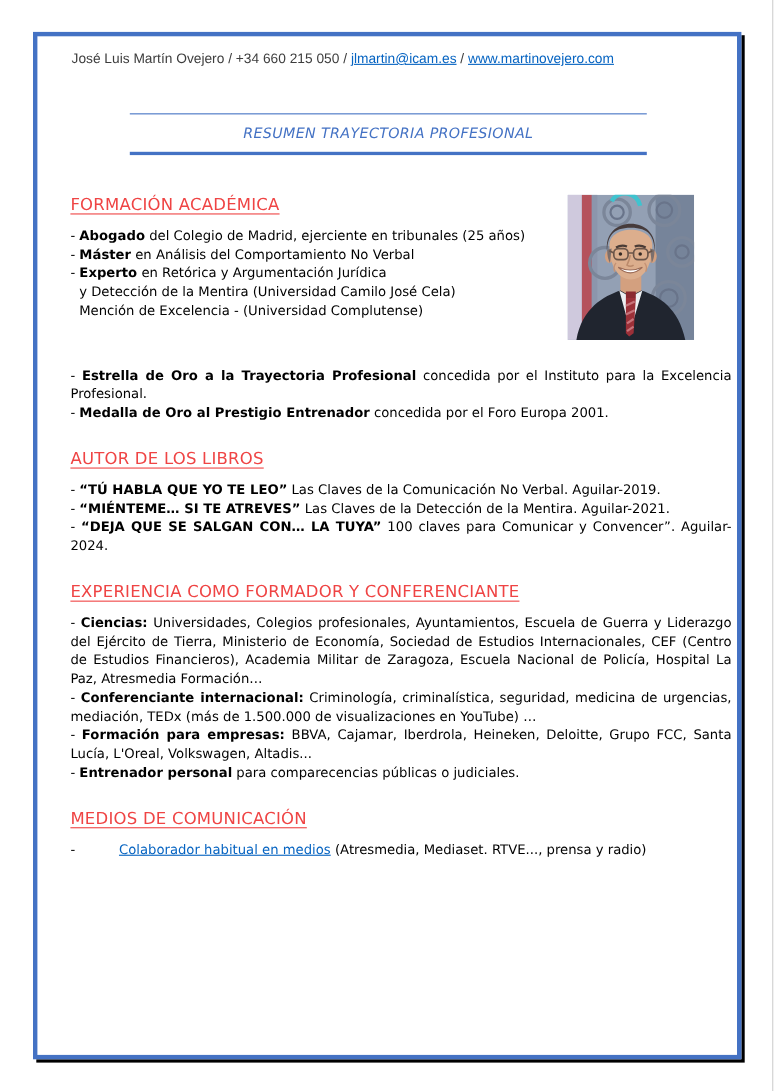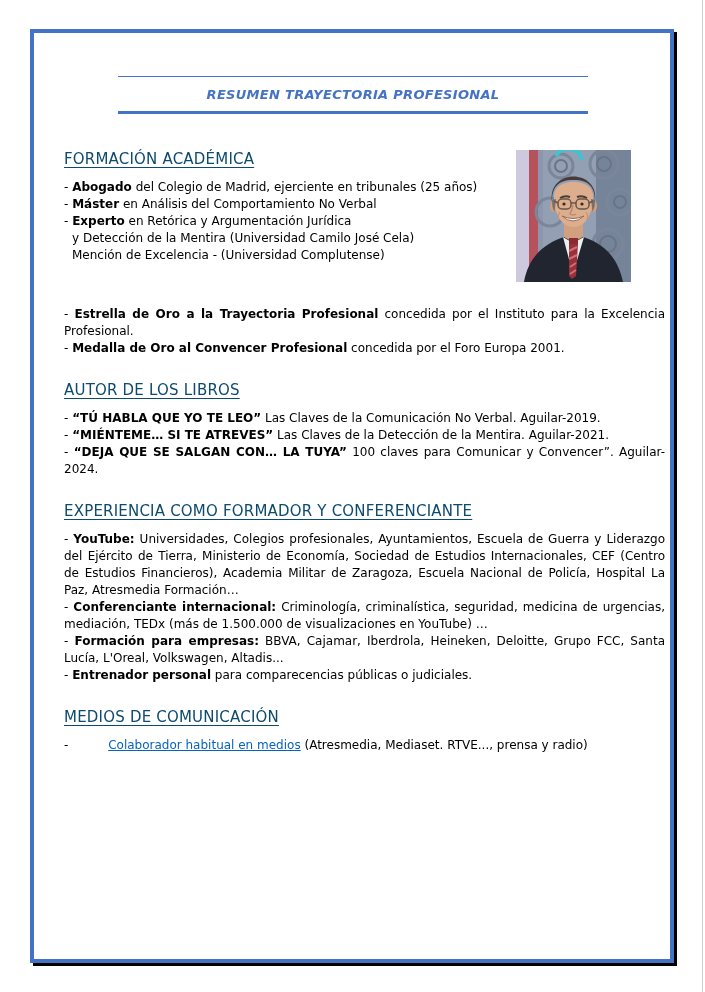--- a/index.html
+++ b/index.html
@@ -6,27 +6,27 @@
   body{width:705px;height:992px;background:#ffffff;font-family:"DejaVu Sans",sans-serif;color:#000;}
   .viewport{position:relative;width:705px;height:992px;overflow:hidden;background:#fff;}
   .doc-frame{position:absolute;left:30px;top:29px;width:636px;height:926px;background:#fff;
              border:4px solid #4472C4;box-shadow:3px 3px 0 #000000;}
   
   .contact{margin:13px 6px 0 31px;font-family:"Liberation Sans",sans-serif;font-size:12.5px;
            color:#3d3d3d;white-space:nowrap;}
   .contact a{color:#0563C1;text-decoration:underline;cursor:pointer;}
   
   .title-block{margin:43px 82px 0 84px;border-top:1.4px solid #4472C4;border-bottom:3px solid #4472C4;}
-  .doc-title{text-align:center;color:#4472C4;font-weight:bold;font-style:italic;font-size:13px;
+  .doc-title{text-align:center;color:#4472C4;font-weight:normal;font-style:italic;font-size:13px;
              letter-spacing:.3px;padding:10px 0 9px 0;}
   
   #sections{margin:36px 5px 0 30px;}
   .sec{margin:0 0 24px 0;}
   .sec-h{font-size:15px;font-weight:400;letter-spacing:.2px;text-decoration:underline;
-         text-underline-offset:3px;margin:0 0 11px 0;color:#0c4a6e;}
+         text-underline-offset:3px;margin:0 0 11px 0;color:#ef4444;}
   .sec-body{display:block;}
   .sec-body.with-photo{display:flex;align-items:flex-start;}
   .sec-text{flex:1 1 auto;min-width:0;}
   p{margin:0;font-size:12px;line-height:17px;color:#000;}
   p.just{text-align:justify;}
   p.line{white-space:nowrap;}
   p.ind{padding-left:8px;}
   b{font-weight:bold;}
   a.lnk{color:#0563C1;text-decoration:underline;cursor:pointer;margin-left:36px;}
   
@@ -34,20 +34,23 @@
   .photo svg{display:block;}
   
   .right-edge{position:absolute;right:2px;top:0;width:1px;height:992px;background:#cfcfcf;}
 </style>
 </head>
 <body>
 
 <div class="viewport">
   <div class="doc-frame">
 
+    <div class="contact">
+      <span>José Luis Martín Ovejero / +34 660 215 050 / </span><a href="#">jlmartin@icam.es</a><span> / </span><a href="#">www.martinovejero.com</a>
+    </div>
 
     <div class="title-block">
       <div class="doc-title">RESUMEN TRAYECTORIA PROFESIONAL</div>
     </div>
 
     <div id="sections">
         <section class="sec">
           <h2 class="sec-h">FORMACIÓN ACADÉMICA</h2>
           <div class="sec-body with-photo">
             <div class="sec-text">
@@ -104,39 +107,39 @@
       <path d="M46 66 Q57 76 68 66 Q57 71 46 66 Z" fill="#ffffff" stroke="#9a6a55" stroke-width="1"></path>
       <path d="M44 62 q-3 4 -1 8 M70 62 q3 4 1 8" stroke="#c49274" stroke-width="1.2" fill="none"></path>
     </svg>
   </figure>
 </div>
         </section>
         <section class="sec">
           <div class="sec-body">
             <div class="sec-text">
               <p class="just"><span>- </span><b>Estrella de Oro a la Trayectoria Profesional</b><span> concedida por el Instituto para la Excelencia Profesional.</span></p>
-              <p class="just"><span>- </span><b>Medalla de Oro al Convencer Profesional</b><span> concedida por el Foro Europa 2001.</span></p>
+              <p class="just"><span>- </span><b>Medalla de Oro al Prestigio Entrenador</b><span> concedida por el Foro Europa 2001.</span></p>
             </div>
           </div>
         </section>
         <section class="sec">
           <h2 class="sec-h">AUTOR DE LOS LIBROS</h2>
           <div class="sec-body">
             <div class="sec-text">
               <p class="just"><span>- </span><b>“TÚ HABLA QUE YO TE LEO”</b><span> Las Claves de la Comunicación No Verbal. Aguilar-2019.</span></p>
               <p class="just"><span>- </span><b>“MIÉNTEME… SI TE ATREVES”</b><span> Las Claves de la Detección de la Mentira. Aguilar-2021.</span></p>
               <p class="just"><span>- </span><b>“DEJA QUE SE SALGAN CON… LA TUYA”</b><span> 100 claves para Comunicar y Convencer”. Aguilar-2024.</span></p>
             </div>
           </div>
         </section>
         <section class="sec">
           <h2 class="sec-h">EXPERIENCIA COMO FORMADOR Y CONFERENCIANTE</h2>
           <div class="sec-body">
             <div class="sec-text">
-              <p class="just"><span>- </span><b>YouTube:</b><span> Universidades, Colegios profesionales, Ayuntamientos, Escuela de Guerra y Liderazgo del Ejército de Tierra, Ministerio de Economía, Sociedad de Estudios Internacionales, CEF (Centro de Estudios Financieros), Academia Militar de Zaragoza, Escuela Nacional de Policía, Hospital La Paz, Atresmedia Formación…</span></p>
+              <p class="just"><span>- </span><b>Ciencias:</b><span> Universidades, Colegios profesionales, Ayuntamientos, Escuela de Guerra y Liderazgo del Ejército de Tierra, Ministerio de Economía, Sociedad de Estudios Internacionales, CEF (Centro de Estudios Financieros), Academia Militar de Zaragoza, Escuela Nacional de Policía, Hospital La Paz, Atresmedia Formación…</span></p>
               <p class="just"><span>- </span><b>Conferenciante internacional:</b><span> Criminología, criminalística, seguridad, medicina de urgencias, mediación, TEDx (más de 1.500.000 de visualizaciones en YouTube) …</span></p>
               <p class="just"><span>- </span><b>Formación para empresas:</b><span> BBVA, Cajamar, Iberdrola, Heineken, Deloitte, Grupo FCC, Santa Lucía, L'Oreal, Volkswagen, Altadis...</span></p>
               <p class="just"><span>- </span><b>Entrenador personal</b><span> para comparecencias públicas o judiciales.</span></p>
             </div>
           </div>
         </section>
         <section class="sec">
           <h2 class="sec-h">MEDIOS DE COMUNICACIÓN</h2>
           <div class="sec-body">
             <div class="sec-text">

